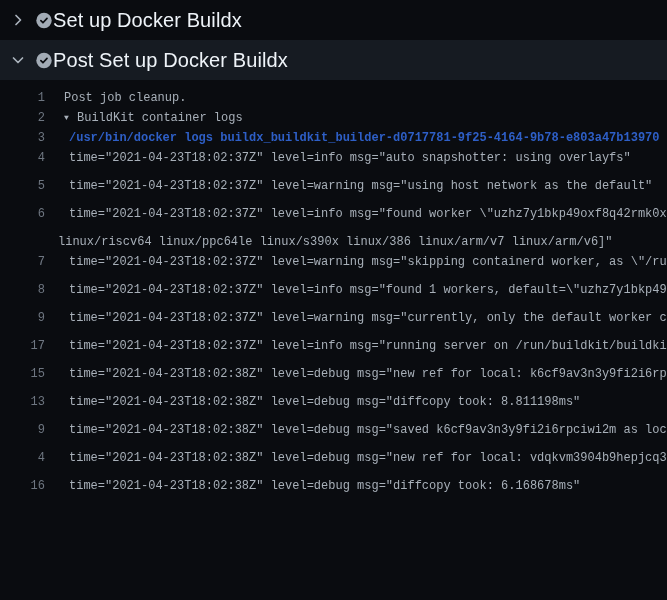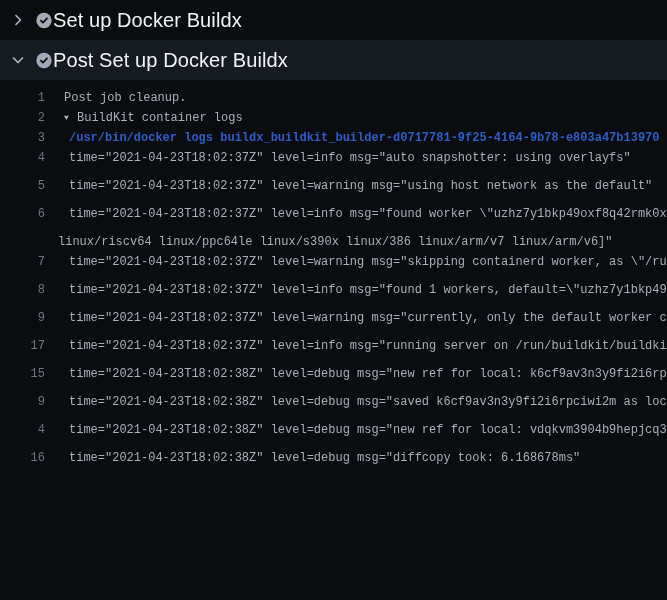--- a/index.html
+++ b/index.html
@@ -155,20 +155,24 @@
   </div>
       <div class="lrow log">
     <a class="lnum">17</a>
     <span class="ltext">time="2021-04-23T18:02:37Z" level=info msg="running server on /run/buildkit/buildkit</span>
   </div>
       <div class="lrow log">
     <a class="lnum">15</a>
     <span class="ltext">time="2021-04-23T18:02:38Z" level=debug msg="new ref for local: k6cf9av3n3y9fi2i6rpc</span>
   </div>
       <div class="lrow log">
+    <a class="lnum">13</a>
+    <span class="ltext">time="2021-04-23T18:02:38Z" level=debug msg="diffcopy took: 8.811198ms"</span>
+  </div>
+      <div class="lrow log">
     <a class="lnum">9</a>
     <span class="ltext">time="2021-04-23T18:02:38Z" level=debug msg="saved k6cf9av3n3y9fi2i6rpciwi2m as loca</span>
   </div>
       <div class="lrow log">
     <a class="lnum">4</a>
     <span class="ltext">time="2021-04-23T18:02:38Z" level=debug msg="new ref for local: vdqkvm3904b9hepjcq3k</span>
   </div>
       <div class="lrow log">
     <a class="lnum">16</a>
     <span class="ltext">time="2021-04-23T18:02:38Z" level=debug msg="diffcopy took: 6.168678ms"</span>

